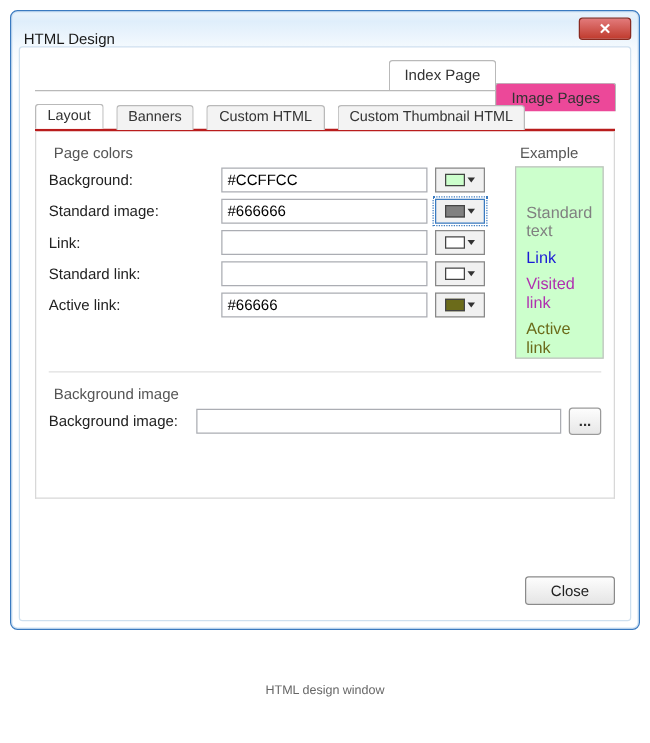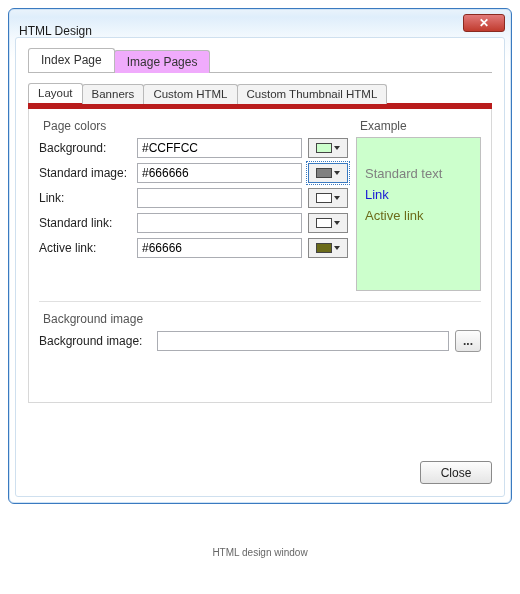--- a/index.html
+++ b/index.html
@@ -2,34 +2,34 @@
 <html><head>
 <meta charset="utf-8">
 <style>
   * { box-sizing: border-box; font-family: "Segoe UI", Tahoma, sans-serif; font-size: 12px; }
   body { margin: 0; padding: 8px; background: #fff; width: 520px; }
   .window { border: 1px solid #3a7ac0; border-radius: 6px; background: linear-gradient(#eaf3fb,#dfeefb 8px,#f5fafe 30px,#ffffff 50px); box-shadow: 0 0 0 1px #cfe3f5 inset; overflow: hidden; }
   .titlebar { display:flex; align-items:center; height:28px; padding:0 6px 0 10px; }
   .titlebar .title { flex:1; color:#1a1a1a;margin-top:15px; }
   .closebtn { width:42px; height:18px; border-radius:3px; background:linear-gradient(#e27a7a,#c03b2e); border:1px solid #8a2a20; display:flex; align-items:center; justify-content:center; color:#fff; font-weight:bold; font-size:11px; cursor:pointer; }
   .client { background:#fff; margin:0 6px 6px 6px; border:1px solid #cfe0ef; border-radius:3px; padding:10px 12px 12px 12px; min-height:460px; display:flex; flex-direction:column; }
-  .tabstrip { display:flex; align-items:flex-end; border-bottom:1px solid #b9b9b9; margin-bottom:10px; }
-  .tab { padding:4px 12px; border:1px solid #b9b9b9; border-bottom:none; background:#f0abfc; border-top-left-radius:3px; border-top-right-radius:3px; margin-right:-1px; cursor:pointer; position:relative; top:1px; color:#333; }
+  .tabstrip { display:flex; align-items:flex-end; border-bottom:1px solid #b9b9b9; margin-bottom:10px;justify-content:flex-end; }
+  .tab { padding:4px 12px; border:1px solid #b9b9b9; border-bottom:none; background:#ec4899; border-top-left-radius:3px; border-top-right-radius:3px; margin-right:-1px; cursor:pointer; position:relative; top:17px; color:#333; }
   .tab.active { background:#fff; top:0px; padding-bottom:5px; z-index:2; }
-  .subtabs { display:flex; border-bottom:6px solid #b91c1c; }
+  .subtabs { display:flex; border-bottom:2px solid #b91c1c;gap:11px; }
   .subtab { padding:3px 9px; border:1px solid #b9b9b9; border-bottom:none; background:#f3f3f3; border-top-left-radius:3px; border-top-right-radius:3px; margin-right:-1px; cursor:pointer; position:relative; top:1px; color:#333; font-size:11.5px; }
   .subtab.active { background:#fff; top:0; padding-bottom:4px; z-index:2; }
   .subcontent { border:1px solid #d8d8d8; border-top:none; padding:10px; }
-  .cols { display:flex; gap:8px; }
+  .cols { display:flex; gap:24px; }
   .col-left { flex:1; }
   .col-right { width:140px; }
   .group-label { color:#555; padding:0 4px; margin-bottom:4px; }
   .row { display:flex; align-items:center; margin:5px 0; gap:6px; }
   .row label { width:92px; color:#222; }
-  .row input[type=text] { flex:1; height:20px; border:1px solid #abadb3; padding:0 4px; background:#fff; }
+  .row input[type=text] { flex:1; height:20px; border:1px solid #abadb3; padding:0 4px; background:#fff;margin-left:40px; }
   .swatchbtn { width:40px; height:20px; border:1px solid #888; background:#f1f1f1; display:flex; align-items:center; justify-content:center; gap:2px; cursor:pointer; }
   .swatchbtn.focus { outline:1px dotted #3a7ac0; outline-offset:1px; border-color:#3a7ac0; }
   .swatch { width:16px; height:10px; border:1px solid #444; }
   .caret { width:0;height:0;border-left:3px solid transparent;border-right:3px solid transparent;border-top:4px solid #333; }
   .example-box { border:1px solid #c0c0c0; padding:22px 8px; height:154px; }
   .eg-line { margin:6px 0; font-size:13px; }
   hr.sep { border:none; border-top:1px solid #e0e0e0; margin:10px 0; }
   .bgimg-row { display:flex; align-items:center; gap:6px;justify-content:center; }
   .bgimg-row label { width:112px; color:#222; }
   .bgimg-row input { flex:1; height:20px; border:1px solid #abadb3; padding:0 4px; }
@@ -113,20 +113,21 @@
                 <span class="caret"></span>
               </div>
             </div>
           </div>
 
           <div class="col-right">
             <div class="group-label">Example</div>
             <div class="example-box" style="background:#CCFFCC">
               <div class="eg-line" style="color:#808080">Standard text</div>
               <div class="eg-line" style="color:#1a1ad6">Link</div>
+              <div class="eg-line" style="color:#b030b0">Visited link</div>
               <div class="eg-line" style="color:#6b6b1a">Active link</div>
             </div>
           </div>
         </div>
 
         <hr class="sep">
 
         <div class="group-label">Background image</div>
         <div class="bgimg-row">
           <label>Background image:</label>

